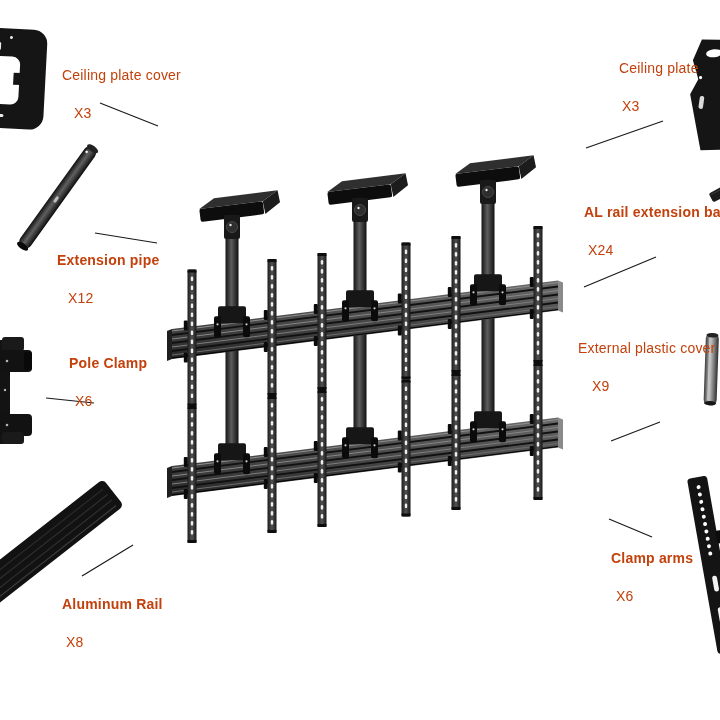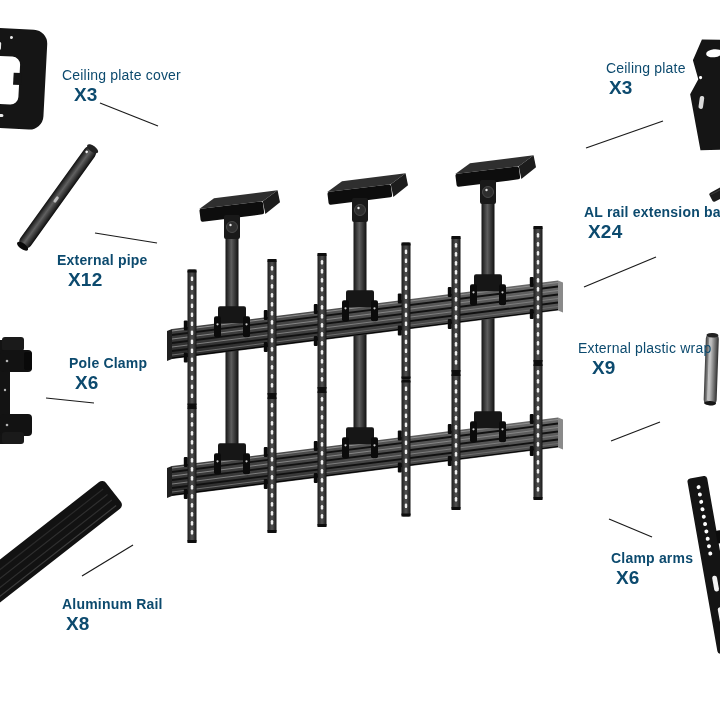--- a/index.html
+++ b/index.html
@@ -1,22 +1,22 @@
 <!DOCTYPE html>
 <html><head>
 <meta charset="utf-8">
 <style>
   html,body{margin:0;padding:0;background:#fff;}
   .stage{position:relative;width:720px;height:720px;background:#ffffff;overflow:hidden;
-         font-family:"Liberation Sans",sans-serif;color:#0c4a6e;}
+         font-family:"Liberation Sans",sans-serif;color:#c2410c;}
   .art{position:absolute;left:0;top:0;width:720px;height:720px;}
   .lbl{position:absolute;font-size:14px;line-height:19px;letter-spacing:.2px;white-space:nowrap;}
   .lbl .name{font-weight:400;}
   .lbl .name.bold{font-weight:700;}
-  .lbl .qty{font-weight:700;font-size:19px;margin-top:0;}
+  .lbl .qty{font-weight:400;font-size:14px;margin-top:19px;}
 </style>
 </head>
 <body>
 
 <div class="stage">
 
   <svg class="art" viewBox="0 0 720 720" xmlns="http://www.w3.org/2000/svg">
     <defs>
       <linearGradient id="poleGrad" x1="0" y1="0" x2="1" y2="0">
         <stop offset="0" stop-color="#151515"></stop>
@@ -234,46 +234,46 @@
       <line x1="609" y1="519" x2="652" y2="537"></line>
     </g>
   </svg>
 
   <div class="lbl" style="left:62px;top:66px">
     <div class="name">Ceiling plate cover</div>
     <div class="qty" style="margin-left:12px">X3</div>
   </div>
 
   <div class="lbl" style="left:57px;top:251px">
-    <div class="name bold">External pipe</div>
+    <div class="name bold">Extension pipe</div>
     <div class="qty" style="margin-left:11px">X12</div>
   </div>
 
   <div class="lbl" style="left:69px;top:354px">
     <div class="name bold">Pole Clamp</div>
     <div class="qty" style="margin-left:6px">X6</div>
   </div>
 
   <div class="lbl" style="left:62px;top:595px">
     <div class="name bold">Aluminum Rail</div>
     <div class="qty" style="margin-left:4px">X8</div>
   </div>
 
-  <div class="lbl" style="left:606px;top:59px">
+  <div class="lbl" style="left:619px;top:59px">
     <div class="name">Ceiling plate</div>
     <div class="qty" style="margin-left:3px">X3</div>
   </div>
 
   <div class="lbl" style="left:584px;top:203px">
     <div class="name bold">AL rail extension bars</div>
     <div class="qty" style="margin-left:4px">X24</div>
   </div>
 
   <div class="lbl" style="left:578px;top:339px">
-    <div class="name">External plastic wrap</div>
+    <div class="name">External plastic cover</div>
     <div class="qty" style="margin-left:14px">X9</div>
   </div>
 
   <div class="lbl" style="left:611px;top:549px">
     <div class="name bold">Clamp arms</div>
     <div class="qty" style="margin-left:5px">X6</div>
   </div>
 
 </div>
 

